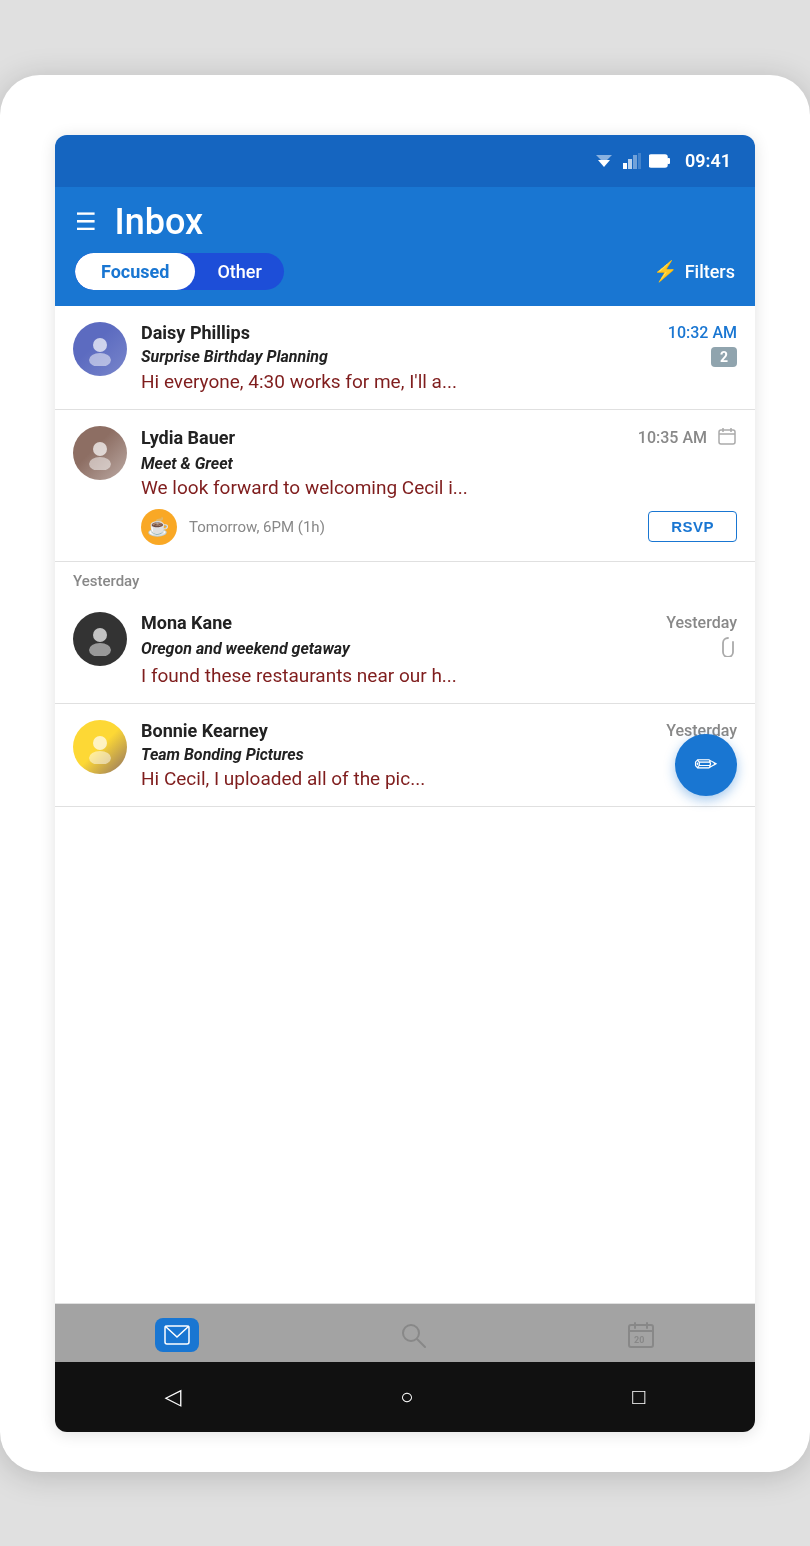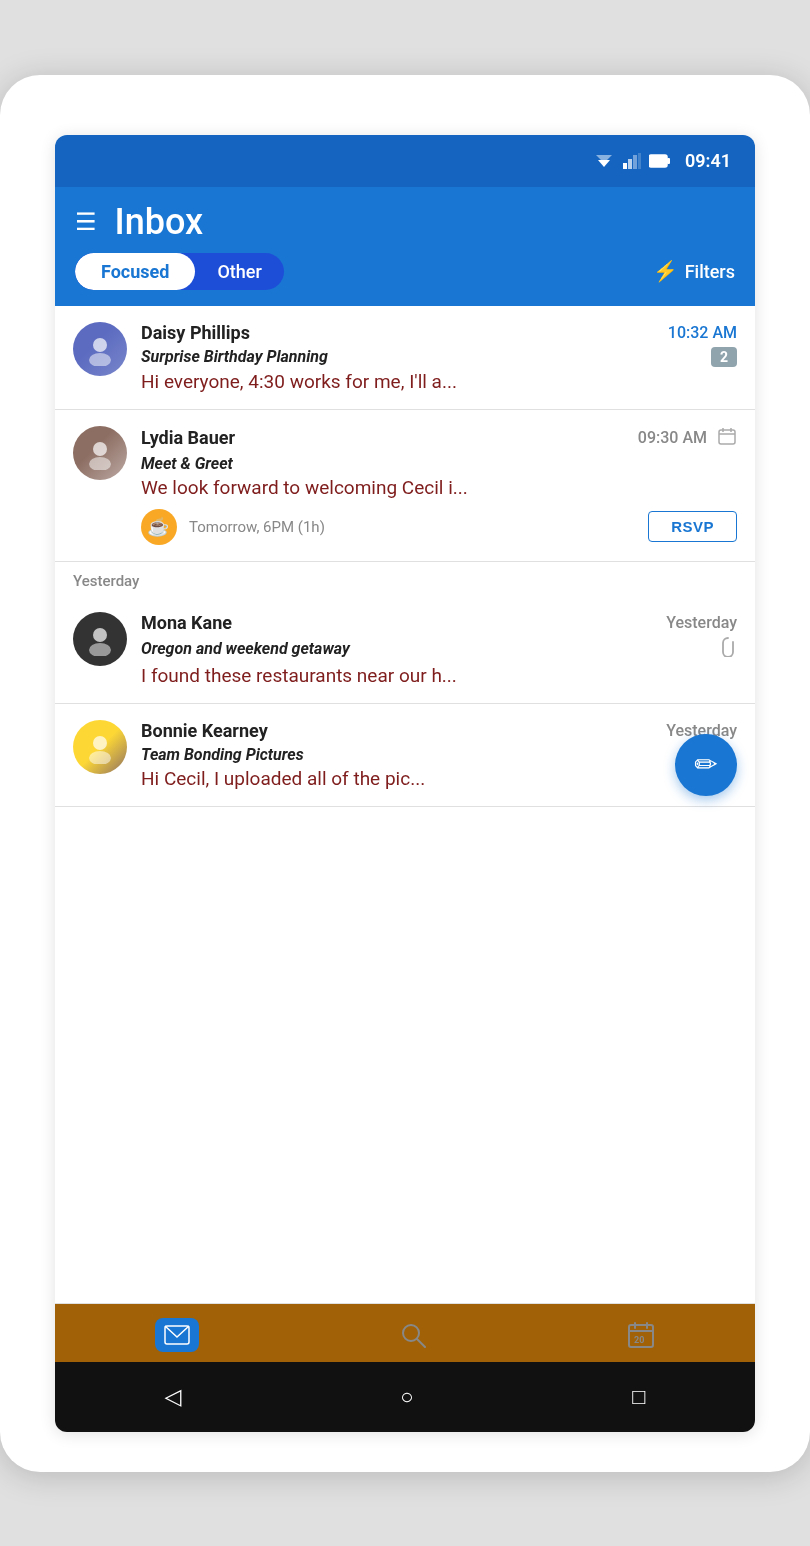--- a/index.html
+++ b/index.html
@@ -240,21 +240,21 @@
     
     .section-header {
       padding: 10px 18px 6px 18px;
       font-size: 15px;
       color: #888;
       font-weight: 500;
       background: #fff;
     }
     
     .bottom-nav {
-      background: #a16207;
+      background: #a3a3a3;
       border-top: 1px solid #e0e0e0;
       display: flex;
       justify-content: space-around;
       align-items: center;
       padding: 14px 0 10px 0;
     }
     .nav-icon {
       display: flex;
       flex-direction: column;
       align-items: center;
@@ -397,21 +397,21 @@
           <div class="avatar-circle" style="background: linear-gradient(135deg, #8D6E63 40%, #BCAAA4 100%);">
             <svg width="34" height="34" viewBox="0 0 34 34" fill="none">
               <circle cx="17" cy="13" r="7" fill="rgba(255,255,255,0.7)"></circle>
               <ellipse cx="17" cy="28" rx="11" ry="7" fill="rgba(255,255,255,0.5)"></ellipse>
             </svg>
           </div>
           <div class="email-content">
             <div class="email-header-line">
               <span class="sender-name">Lydia Bauer</span>
               <div style="display:flex;align-items:center;gap:6px;">
-                <span class="email-time email-time-gray">09:30 AM</span>
+                <span class="email-time email-time-gray">10:35 AM</span>
                 <span class="calendar-icon-sm">
                   <svg width="20" height="20" viewBox="0 0 20 20" fill="none">
                     <rect x="2" y="4" width="16" height="14" rx="2" stroke="#aaa" stroke-width="1.5"></rect>
                     <line x1="2" y1="8" x2="18" y2="8" stroke="#aaa" stroke-width="1.5"></line>
                     <line x1="6" y1="2" x2="6" y2="6" stroke="#aaa" stroke-width="1.5"></line>
                     <line x1="14" y1="2" x2="14" y2="6" stroke="#aaa" stroke-width="1.5"></line>
                   </svg>
                 </span>
               </div>
             </div>

